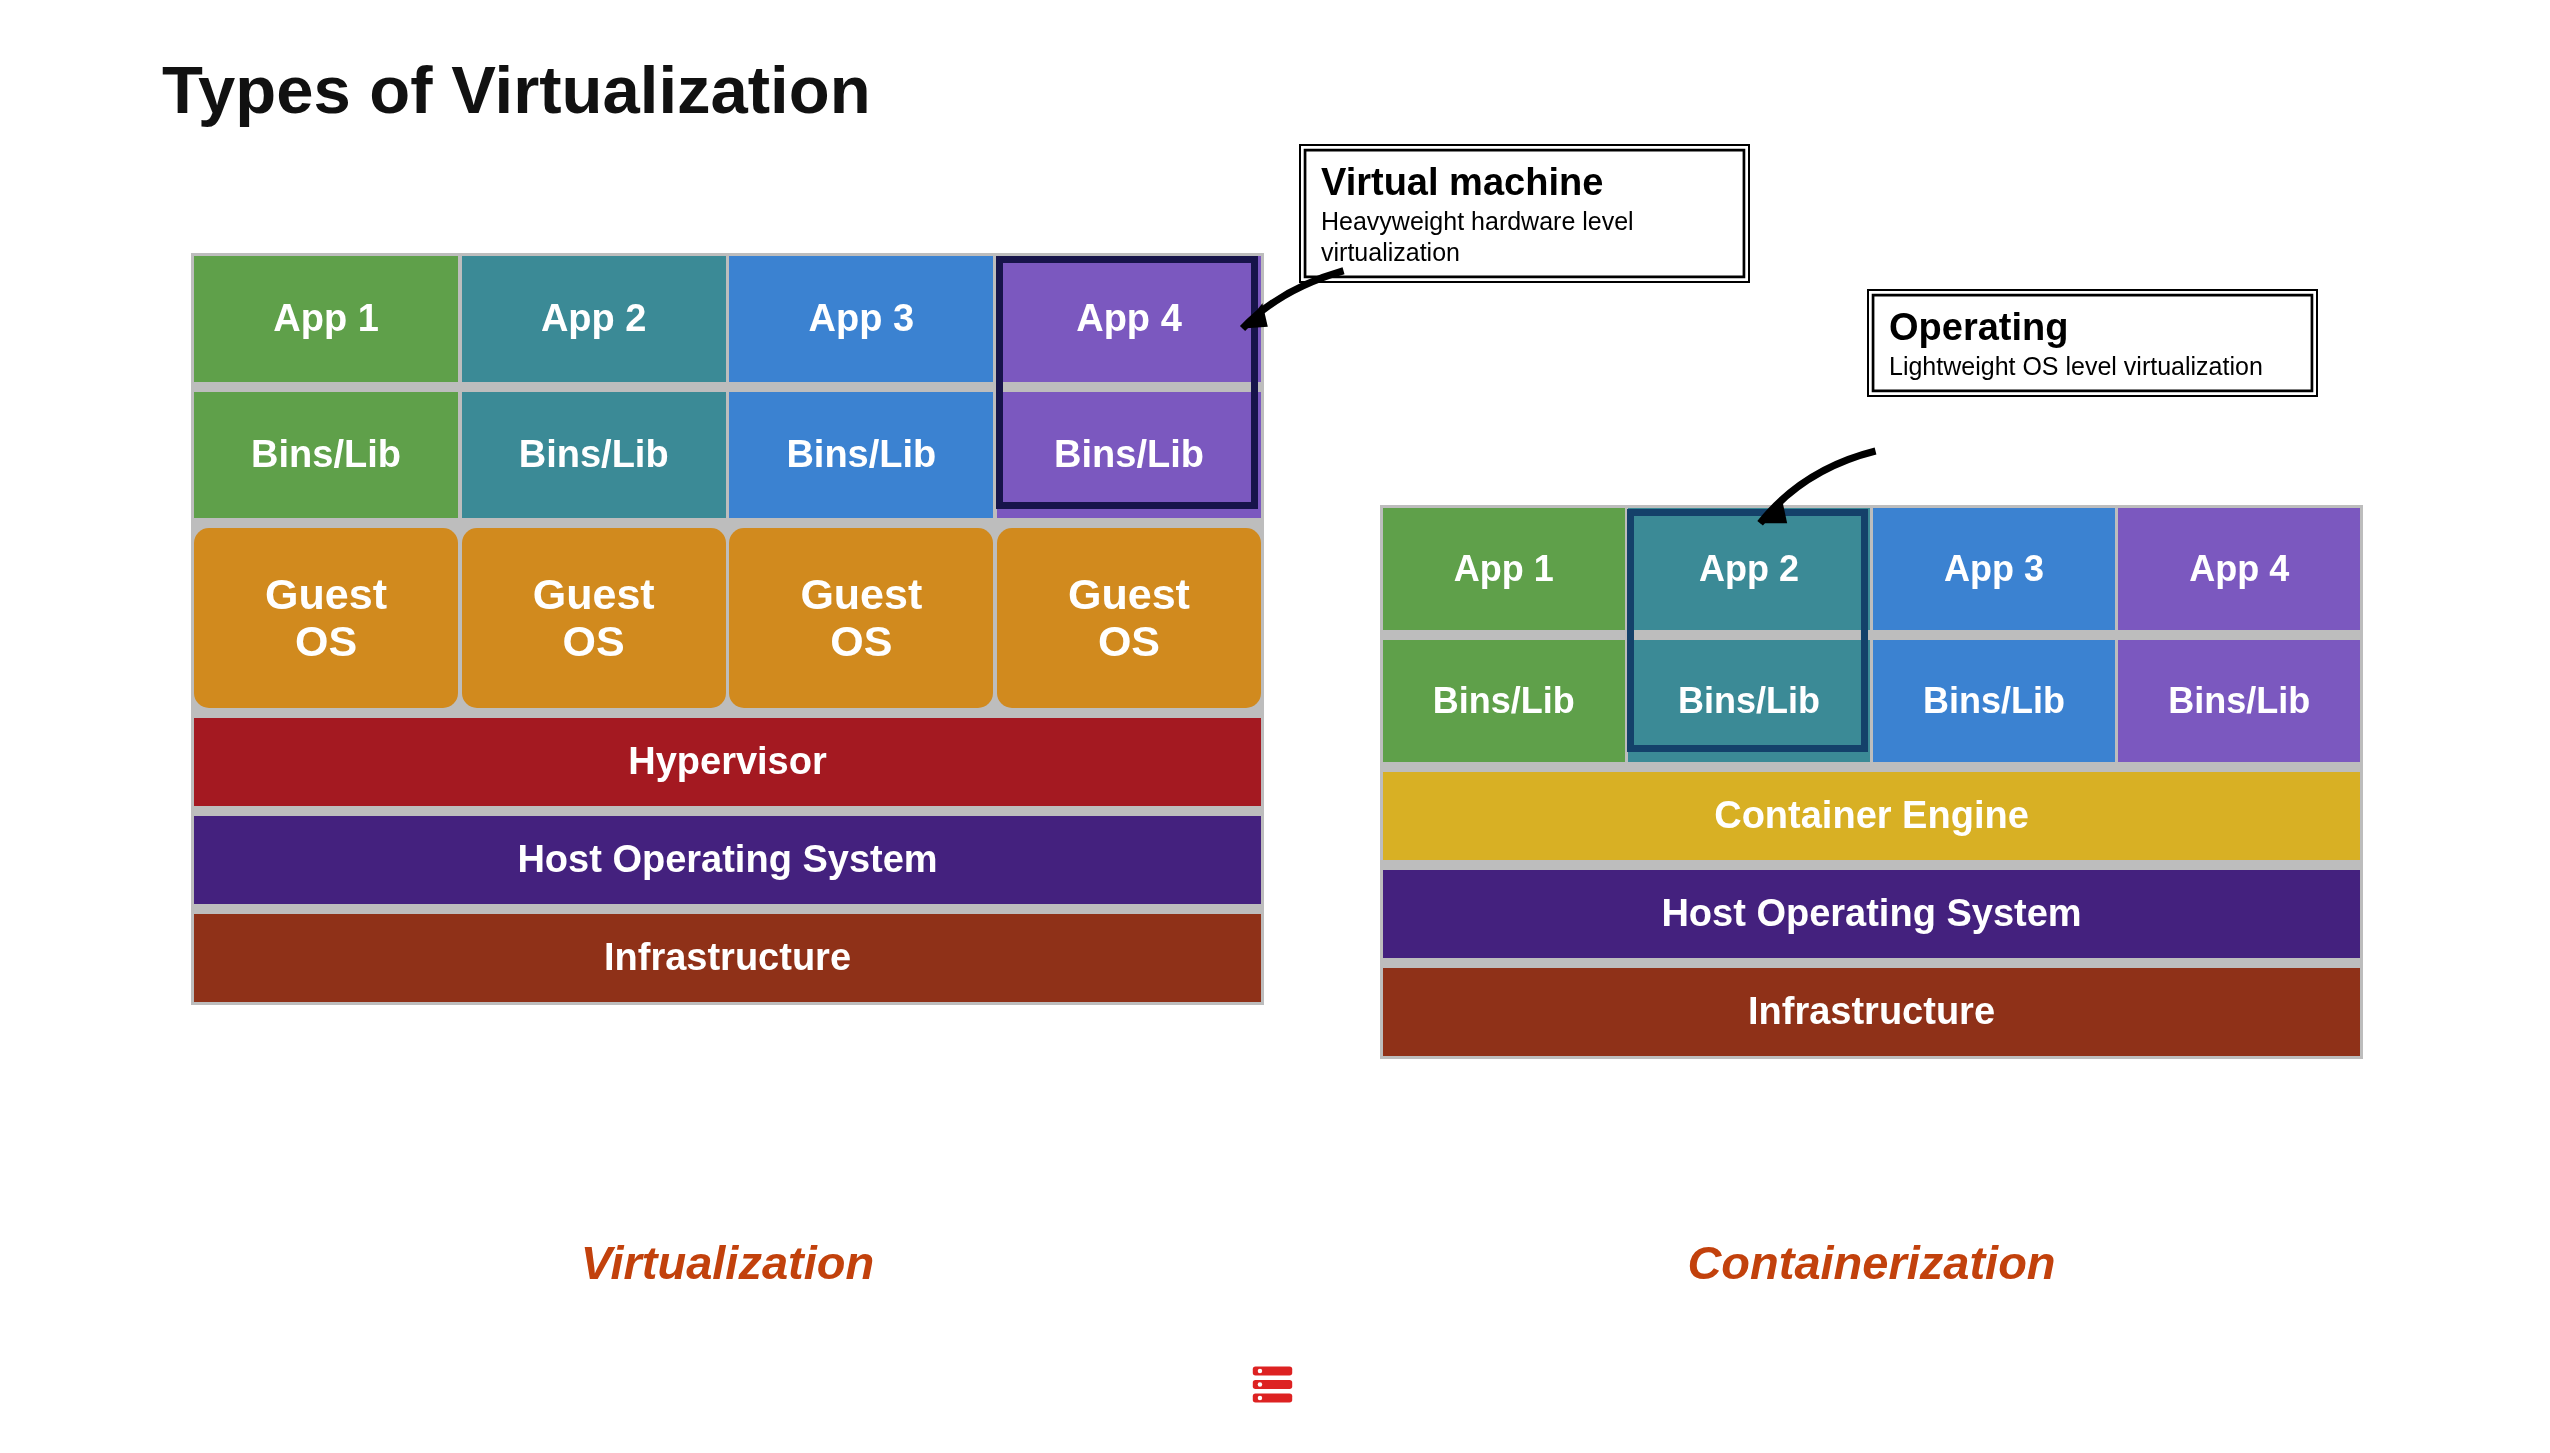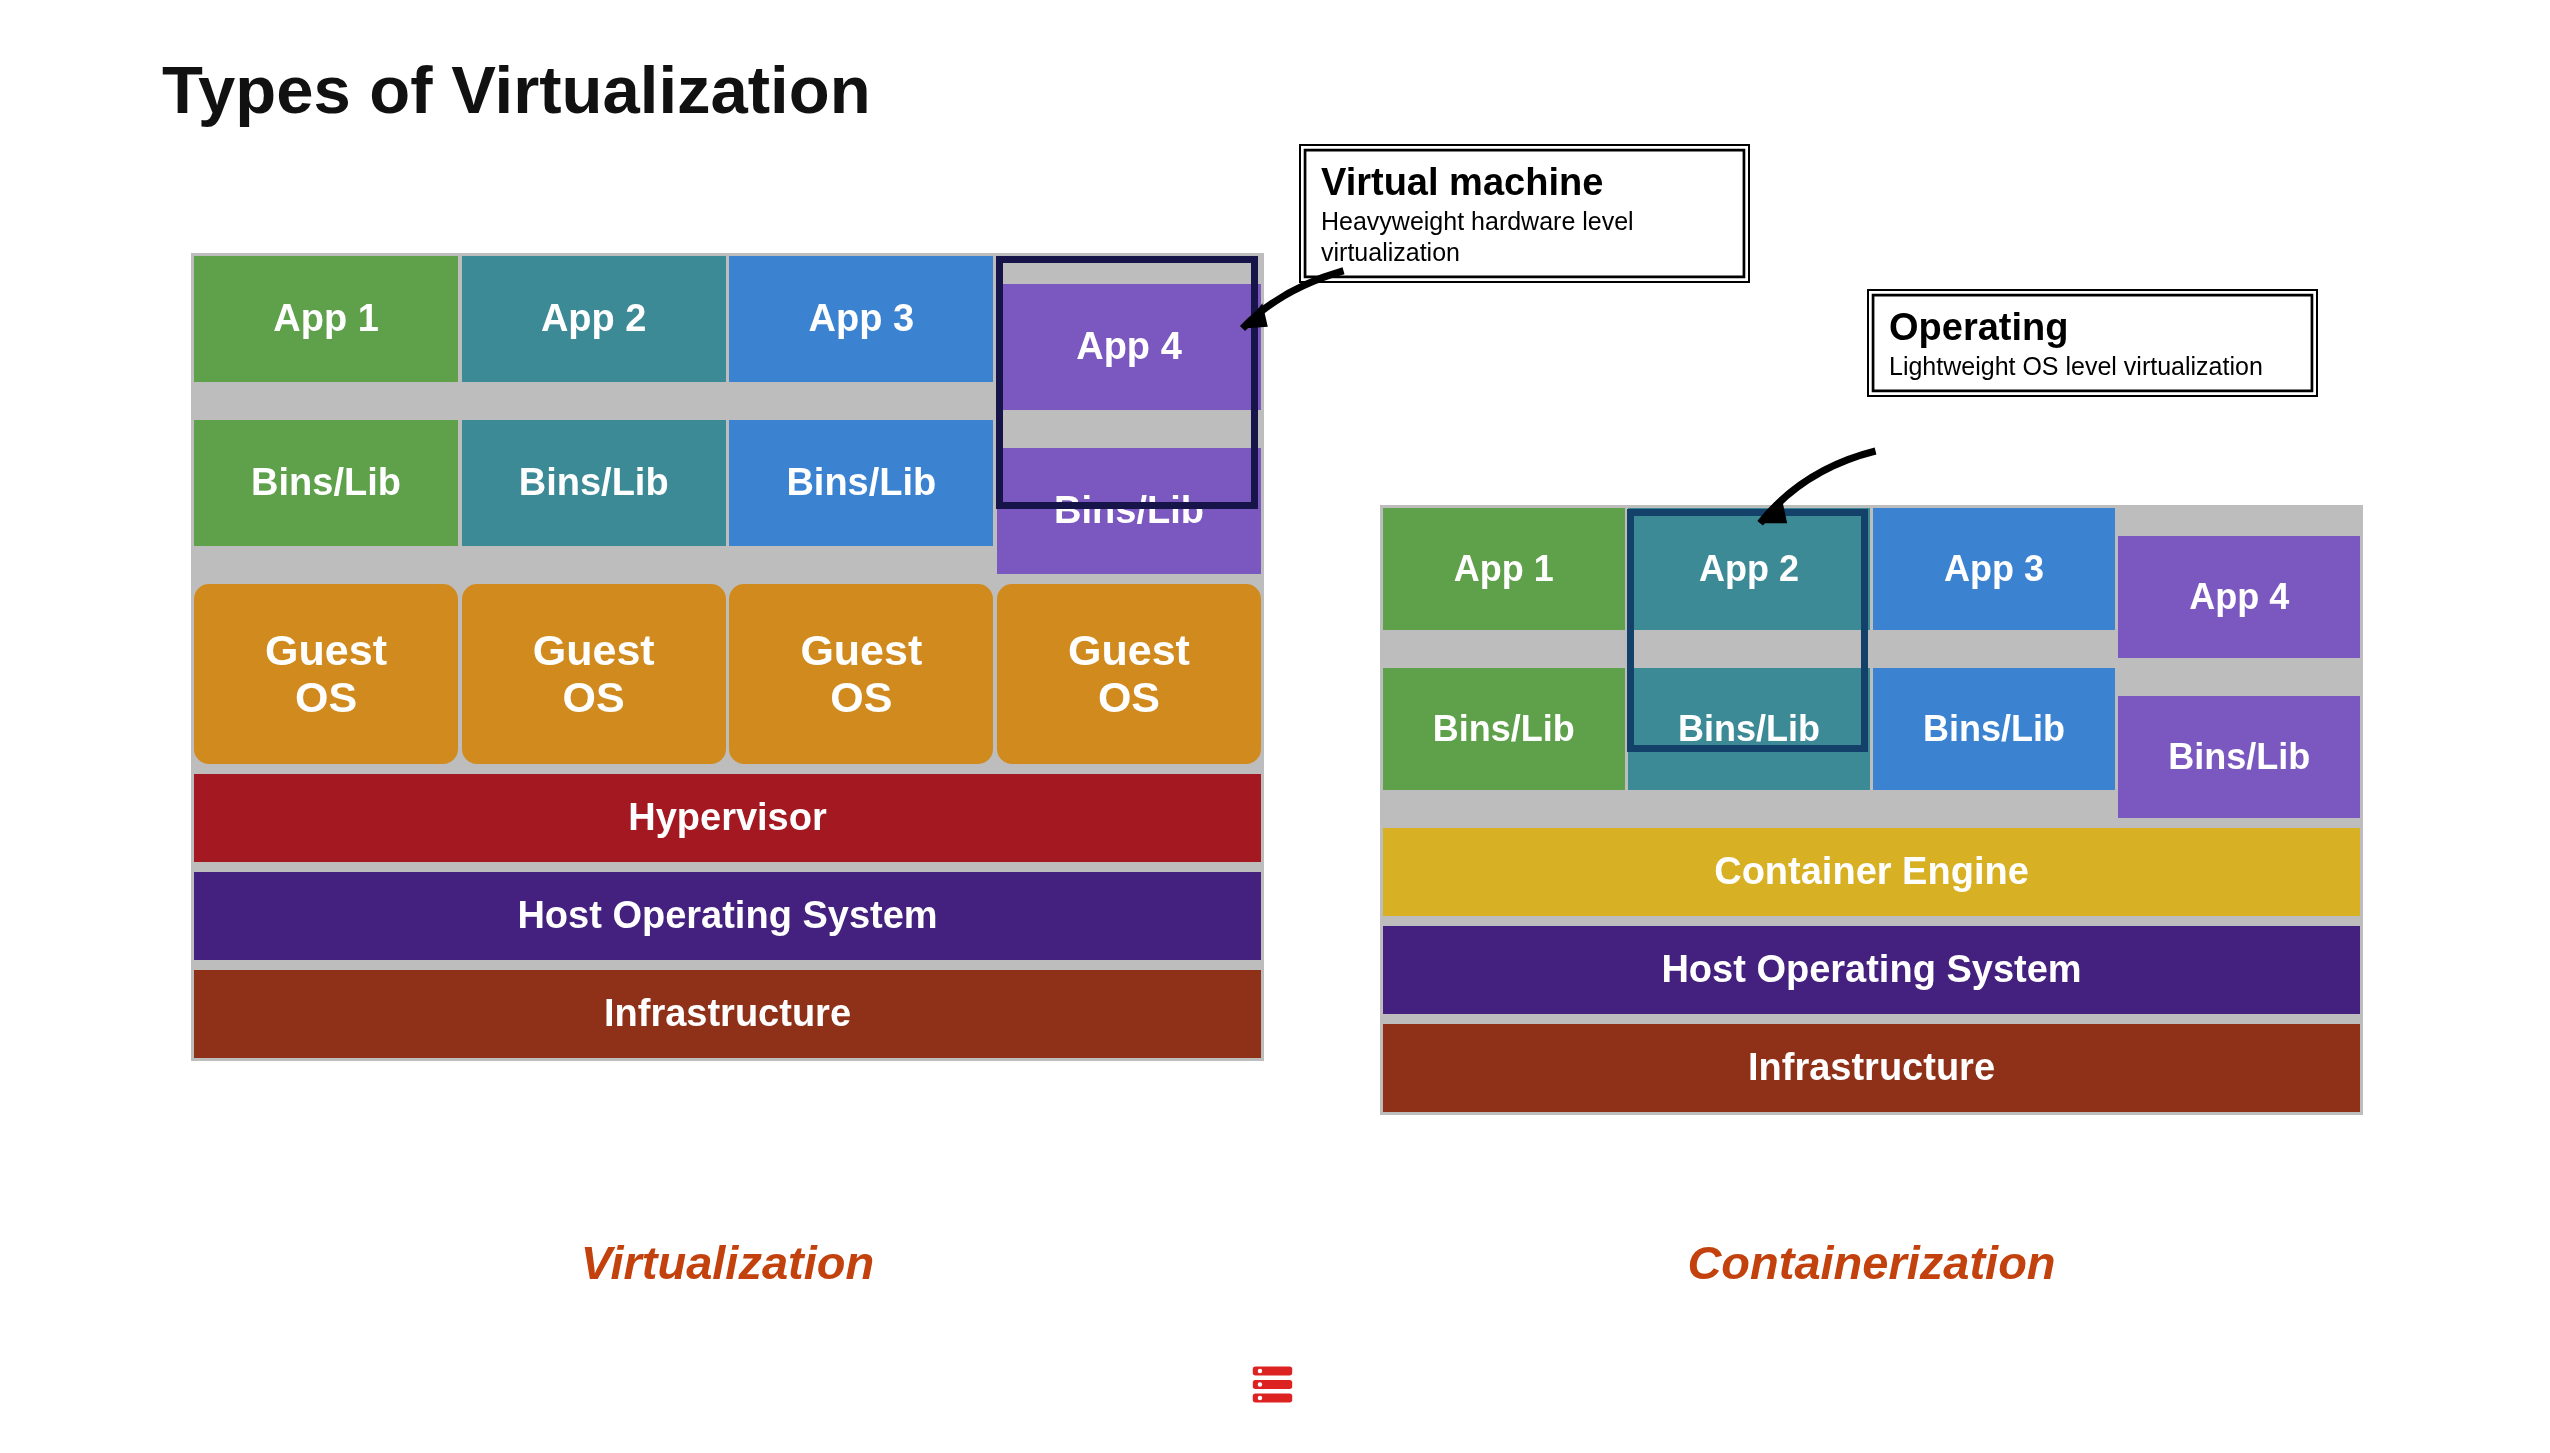--- a/index.html
+++ b/index.html
@@ -56,21 +56,21 @@
   .h-app { height: 126px; font-size: 38px; }
   .h-bins { height: 126px; font-size: 38px; }
   .h-guest { height: 180px; font-size: 43px; }
   .h-full { height: 88px; font-size: 38px; }
   .right .h-app { height: 122px; font-size: 36px; }
   .right .h-bins { height: 122px; font-size: 36px; }
 
   .c-green { background: #5fa04a; }
   .c-teal  { background: #3b8a96; }
   .c-blue  { background: #3b82d1; }
-  .c-purple{ background: #7b58bf; margin-top: 28px; }
+  .c-purple{ background: #7b58bf; }
   .c-orange{ background: #d18a1e; border-radius: 15px; }
   .c-red   { background: #a41921; }
   .c-dpurp { background: #44217e; }
   .c-brown { background: #8f3118; }
   .c-gold  { background: #d8b024; }
 
   .vm-outline {
     position: absolute;
     border: 7.2px solid #17144a;
     pointer-events: none;

